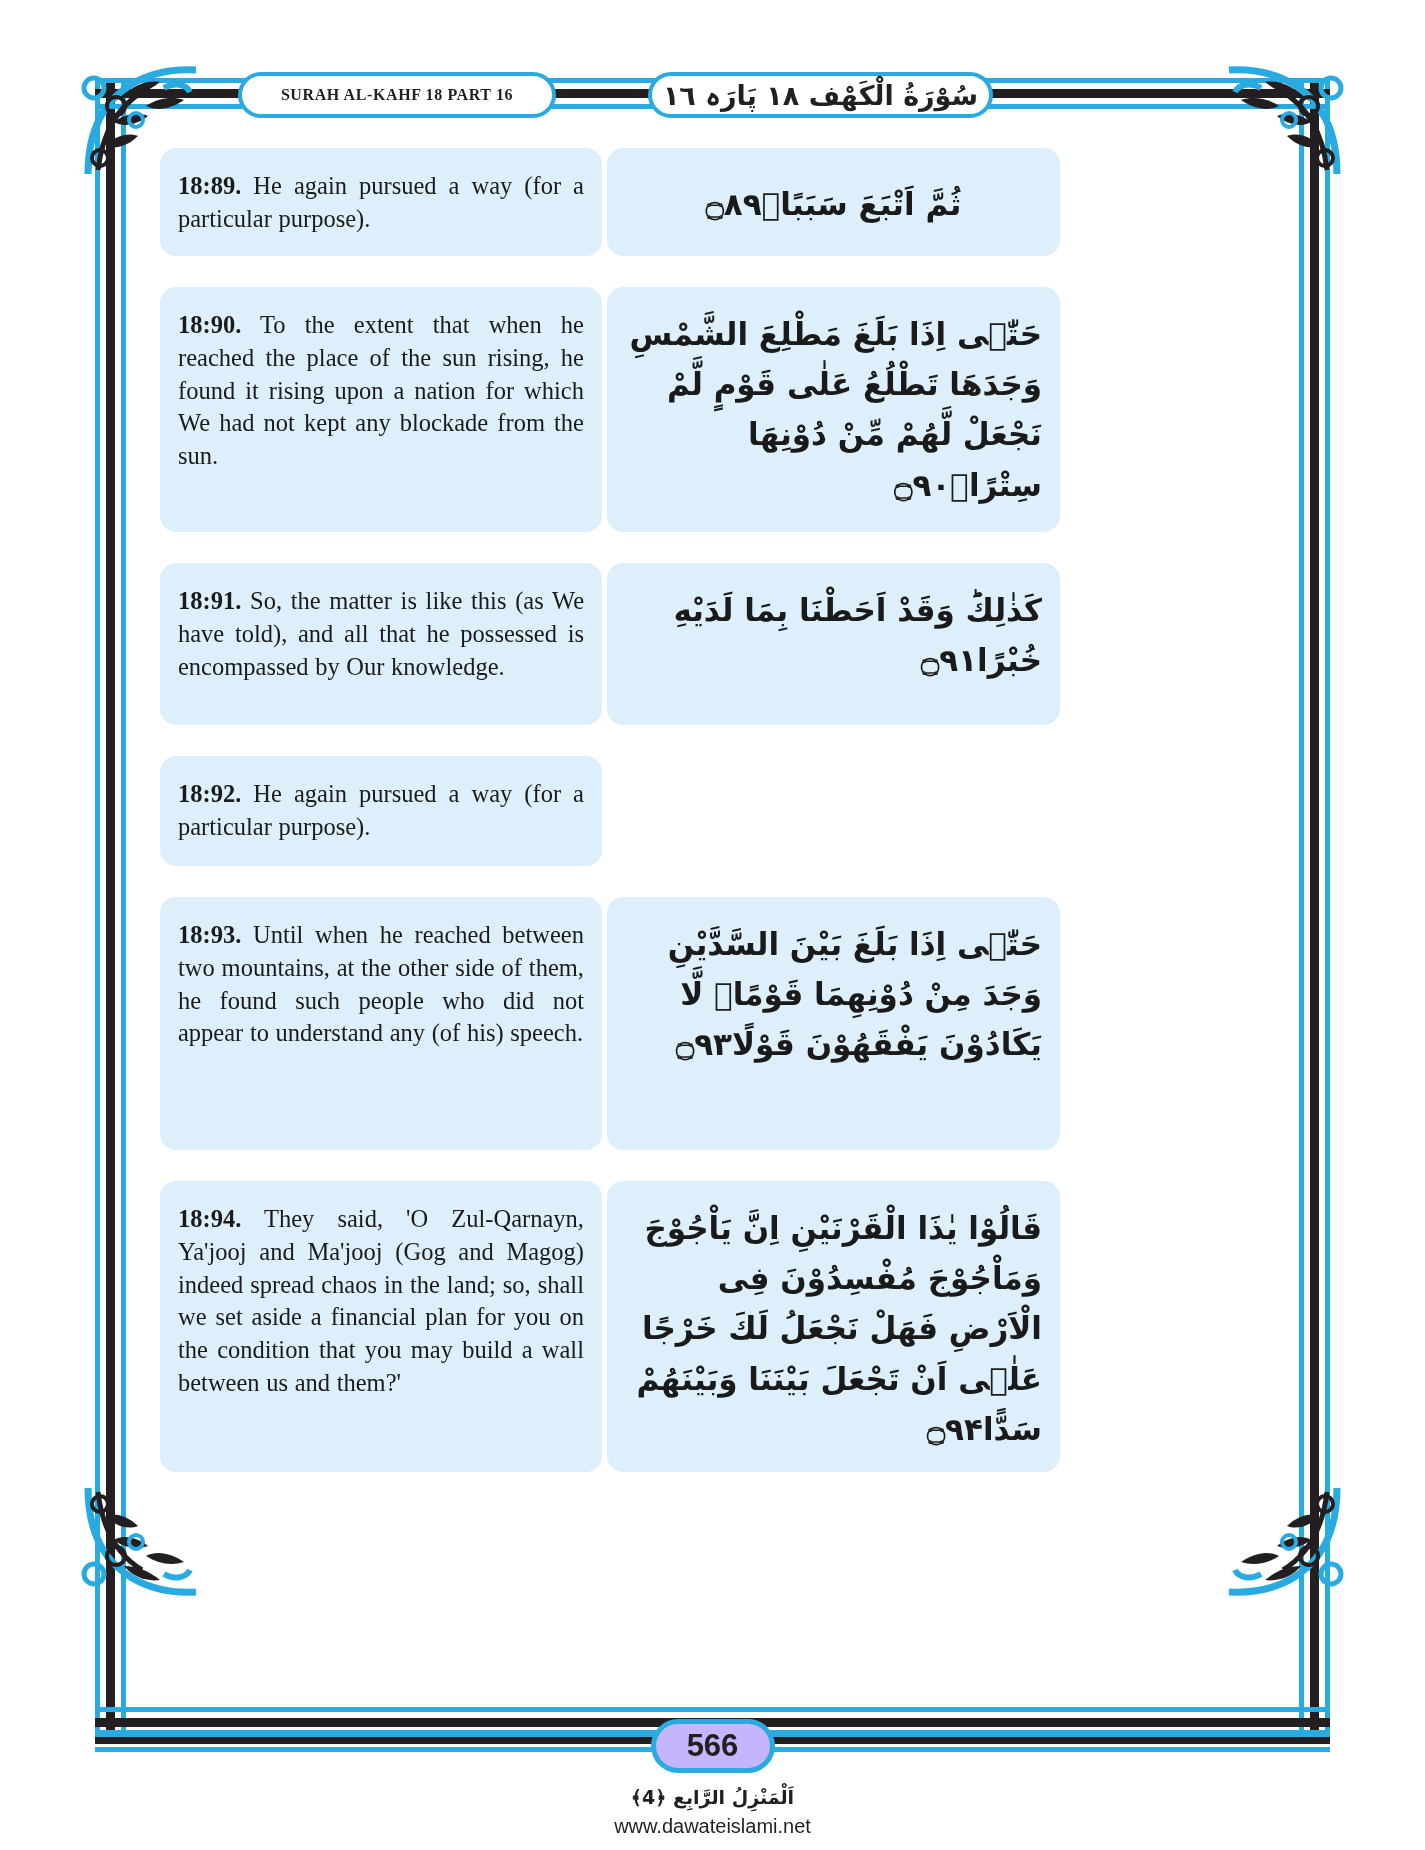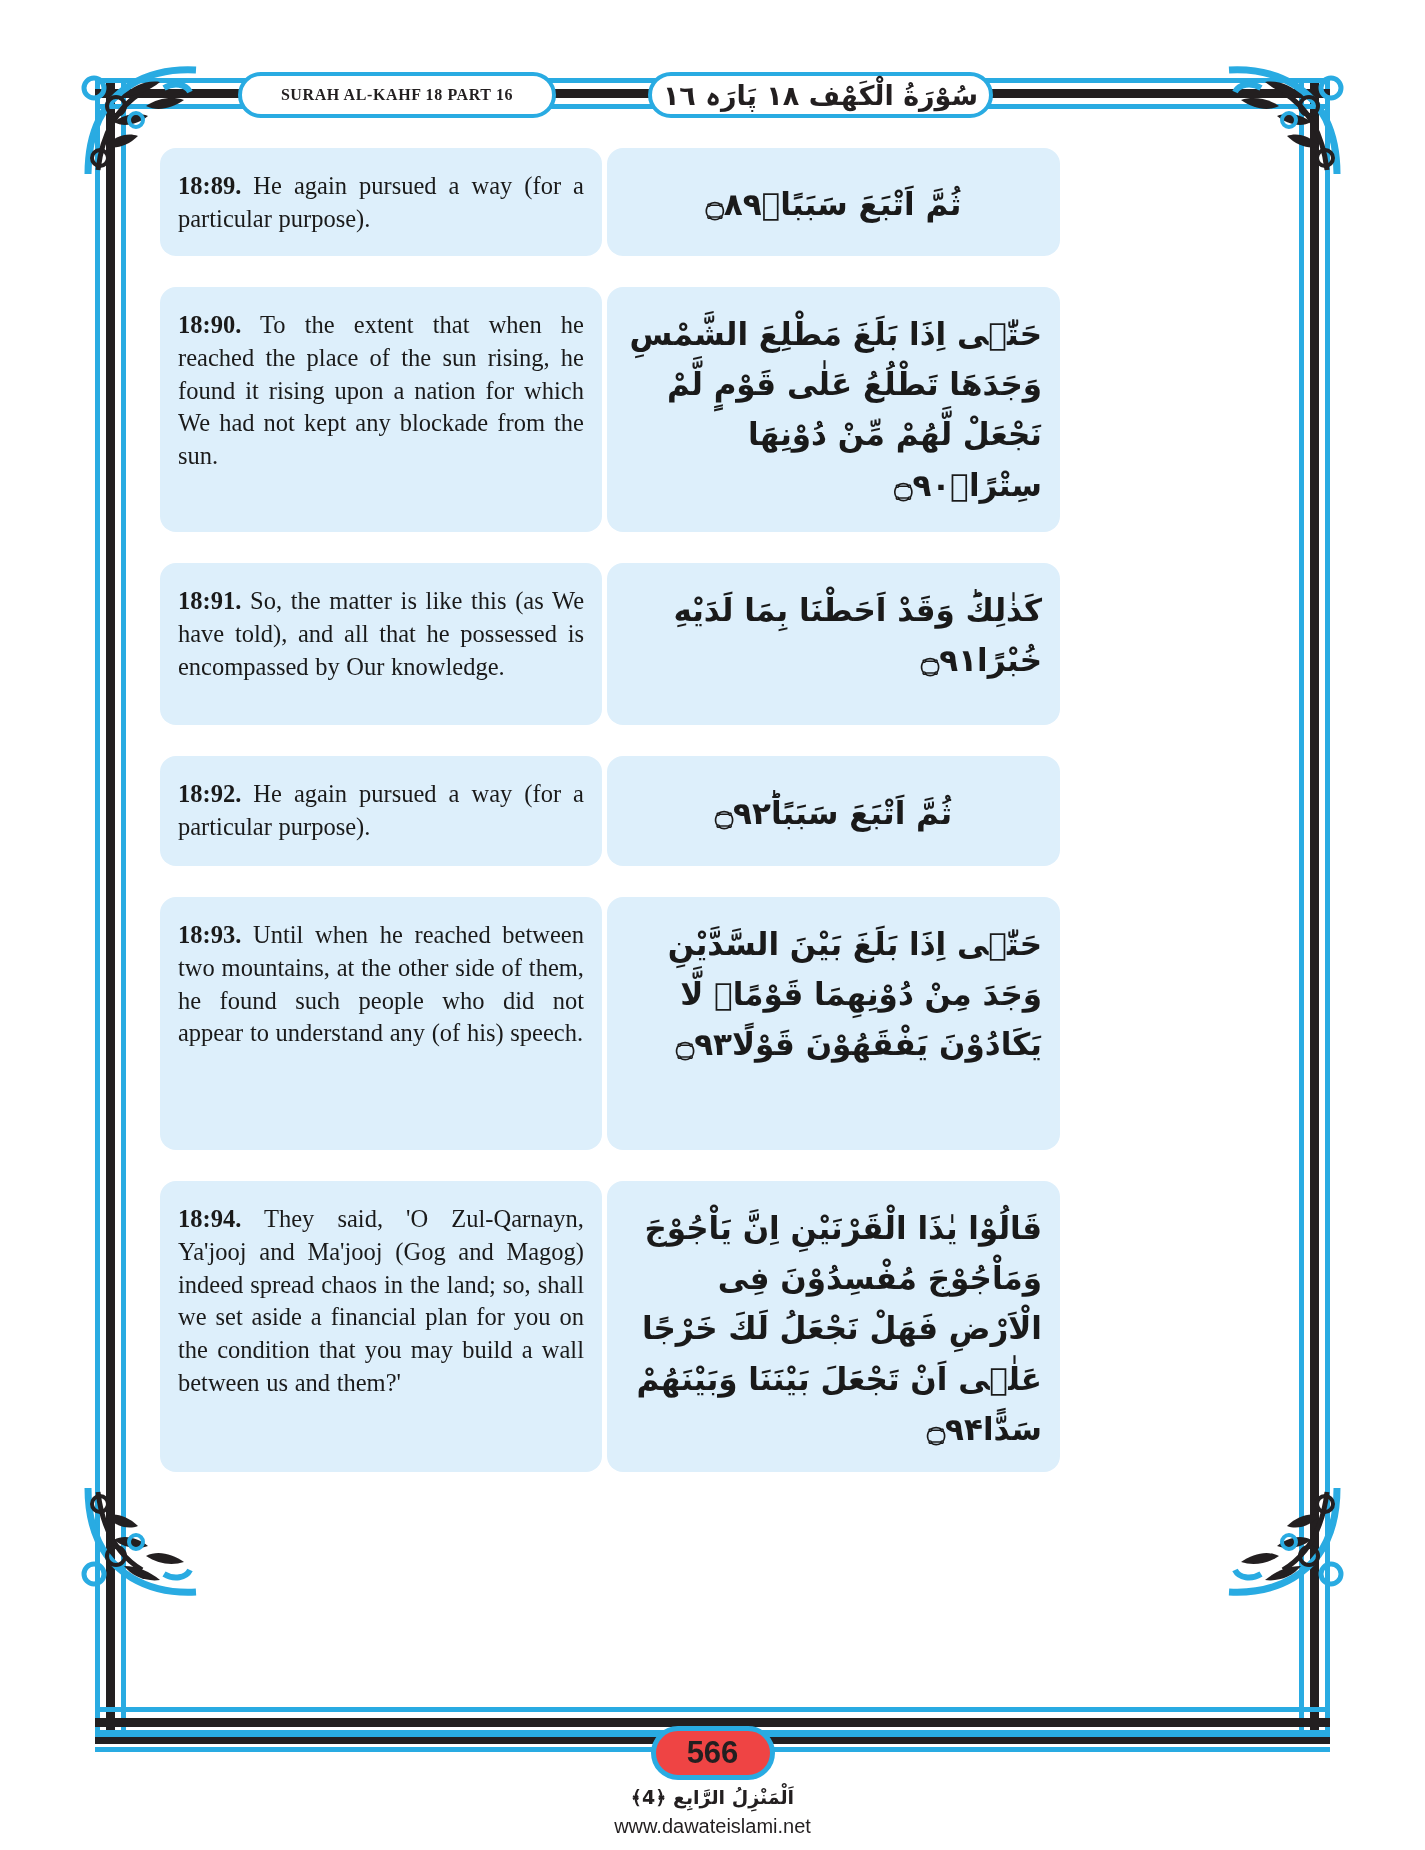--- a/index.html
+++ b/index.html
@@ -170,24 +170,24 @@
     background: #29abe2;
   }
   .footer-rule.r-top  { top: 20px; }
   .footer-rule.r-mid  { top: 27px; height: 7px; background: #231f20; }
   .footer-rule.r-bot  { top: 37px; }
 
   .page-num-capsule {
     position: absolute;
     left: 50%;
     transform: translateX(-50%);
-    top: 16px;
+    top: 9px;
     width: 124px;
     height: 54px;
-    background: #ef4444;
+    background: #c4b5fd;
     border: 5px solid #29abe2;
     border-radius: 30px;
     display: flex;
     align-items: center;
     justify-content: center;
     z-index: 3;
   }
   .page-num {
     font-family: "Liberation Sans", sans-serif;
     font-size: 31px;
@@ -333,23 +333,20 @@
     </div>
     <div class="panel panel-ar">
       <div class="ar-text">كَذٰلِكَؕ وَقَدْ اَحَطْنَا بِمَا لَدَيْهِ خُبْرًا۝۹۱</div>
     </div>
   </div>
 
   <div class="verse-row r3">
     <div class="panel panel-en">
       <div class="en-text"><span class="ref">18:92.</span> <span>He again pursued a way (for a particular purpose).</span></div>
     </div>
-    <div class="panel panel-ar">
-      <div class="ar-text">ثُمَّ اَتْبَعَ سَبَبًاؕ۝۹۲</div>
-    </div>
   </div>
 
   <div class="verse-row r4">
     <div class="panel panel-en">
       <div class="en-text"><span class="ref">18:93.</span> <span>Until when he reached between two mountains, at the other side of them, he found such people who did not appear to understand any (of his) speech.</span></div>
     </div>
     <div class="panel panel-ar">
       <div class="ar-text">حَتّٰۤى اِذَا بَلَغَ بَيْنَ السَّدَّيْنِ وَجَدَ مِنْ دُوْنِهِمَا قَوْمًاۙ لَّا يَكَادُوْنَ يَفْقَهُوْنَ قَوْلًا۝۹۳</div>
     </div>
   </div>

